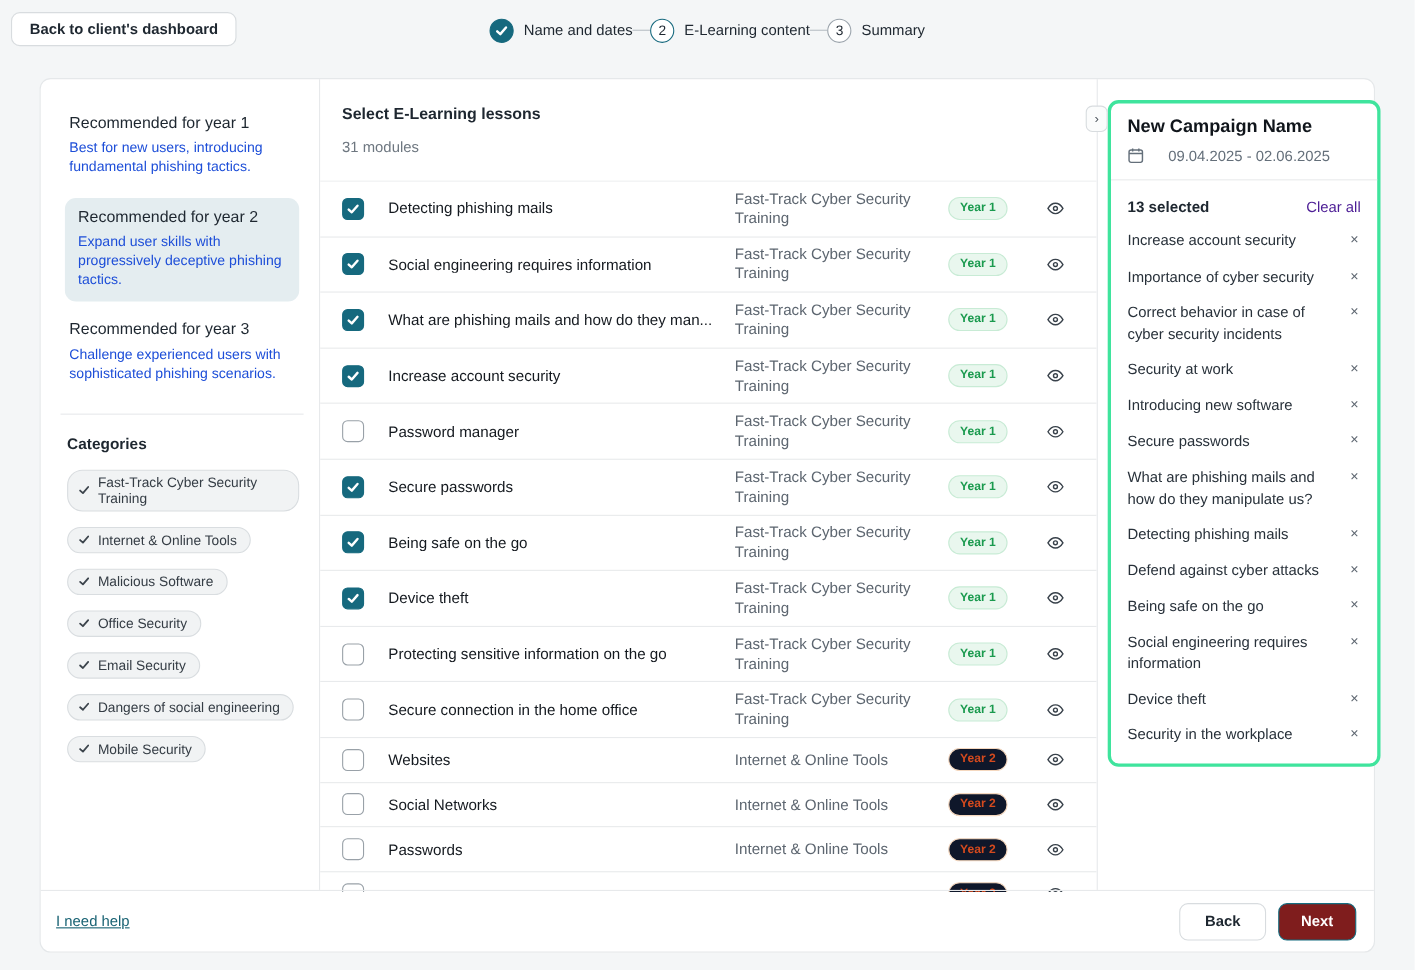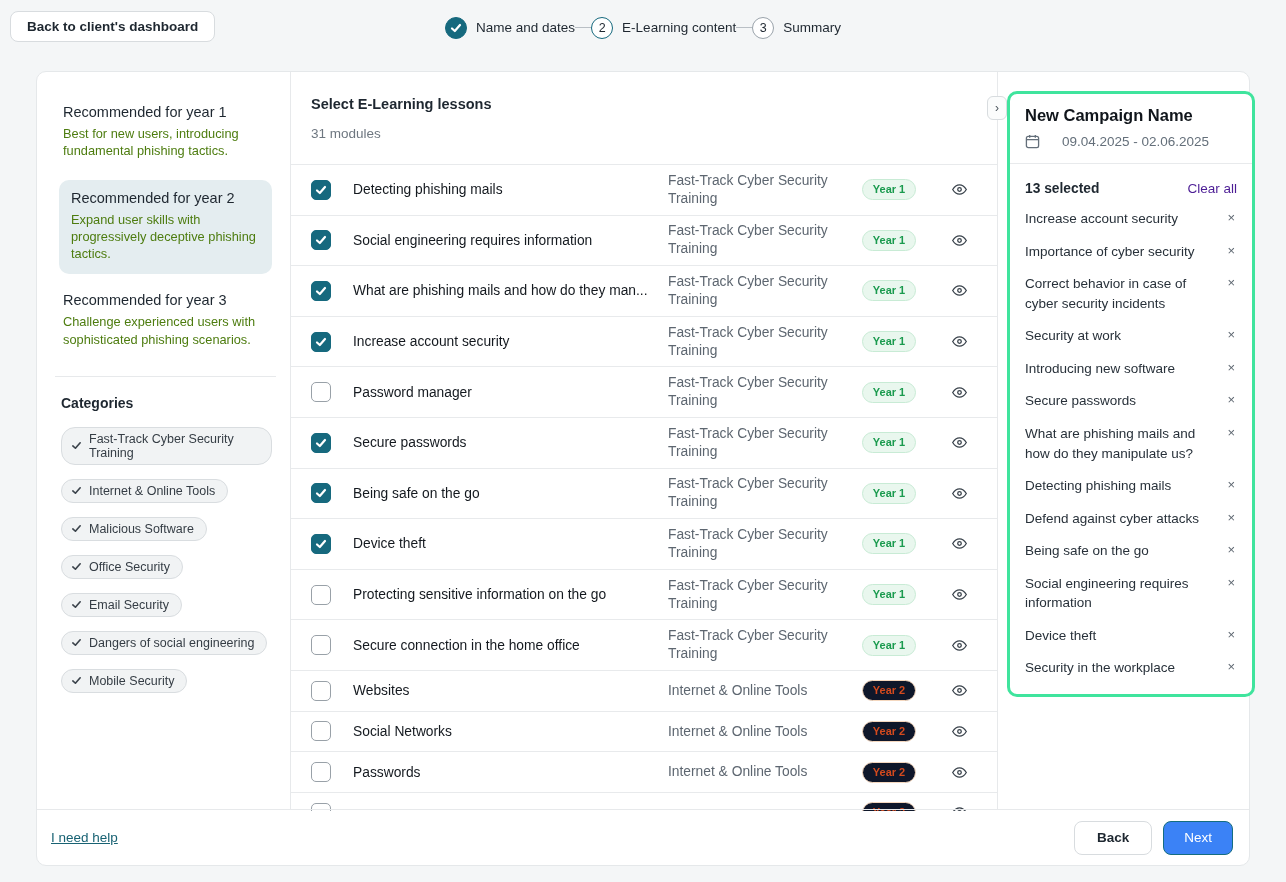--- a/index.html
+++ b/index.html
@@ -25,21 +25,21 @@
   .card { position:absolute; left:36px; top:71px; width:1214px; height:795px;
     background:#fff; border:1px solid #e5e8ea; border-radius:10px; }
   .card-body { position:absolute; left:0; top:0; right:0; bottom:56px; display:flex; }
   .v-divider { width:1px; background:#e7e9eb; }
 
   
   .sidebar { width:253px; padding:22px 18px 0 22px; }
   .rec-item { padding:10px 12px 12px 4px; border-radius:10px; margin-bottom:8px; cursor:pointer; }
   .rec-item.active { background:#e4edf0; padding-left:12px; }
   .rec-title { font-size:14.5px; color:#1e2730; margin-bottom:5px; }
-  .rec-desc { font-size:12.8px; line-height:1.35; color:#4d7c0f; }
+  .rec-desc { font-size:12.8px; line-height:1.35; color:#1d4ed8; }
   .sidebar-divider { height:1px; background:#e7e9eb; margin:16px -4px 18px -4px; }
   .cat-title { font-size:14px; font-weight:bold; margin:0 0 16px 2px; }
   .chip { display:inline-flex; align-items:center; gap:7px; background:#f1f3f4; border:1px solid #d9dde0;
     border-radius:14px; padding:4px 12px 4px 9px; font-size:12.5px; color:#353d45; margin:0 0 14px 2px; cursor:pointer; }
   .chip svg { width:11px; height:11px; }
 
   
   .lessons { width:706px; position:relative; }
   .lessons-header { height:92px; padding:24px 0 0 20px; }
   .lessons-title { font-size:14.5px; font-weight:bold; }
@@ -81,22 +81,22 @@
   .sel-item-label { font-size:13.5px; color:#28313a; line-height:1.45; width:186px; }
   .sel-item-x { font-size:13px; color:#5d6670; cursor:pointer; padding:0 2px; line-height:1.4; }
 
   
   .footer { position:absolute; left:0; bottom:0; width:100%; height:56px; border-top:1px solid #e7e9eb;
     display:flex; align-items:center; padding:0 16px 0 14px; }
   .help-link { font-size:13.5px; color:#186273; text-decoration:underline; cursor:pointer; }
   .footer-spacer { flex:1; }
   .btn-back { height:34px; padding:0 22px; background:#fff; border:1px solid #d8dcdf; border-radius:8px;
     font-size:13.5px; font-weight:bold; color:#1e2730; cursor:pointer; margin-right:11px; }
-  .btn-next { height:34px; padding:0 20px; background:#3b82f6; border:1px solid #156d80; border-radius:8px;
-    font-size:13.5px; font-weight:normal; color:#fff; cursor:pointer; }
+  .btn-next { height:34px; padding:0 20px; background:#7f1d1d; border:1px solid #156d80; border-radius:8px;
+    font-size:13.5px; font-weight:bold; color:#fff; cursor:pointer; }
 </style>
 </head>
 <body>
 
 <div class="topbar">
   <button class="back-btn">Back to client's dashboard</button>
   <div class="stepper">
       <div class="step">
         <div class="step-circle done">
           <svg class="check-glyph" viewBox="0 0 12 12" fill="none" stroke="#fff" stroke-width="2.2" stroke-linecap="round" stroke-linejoin="round">

